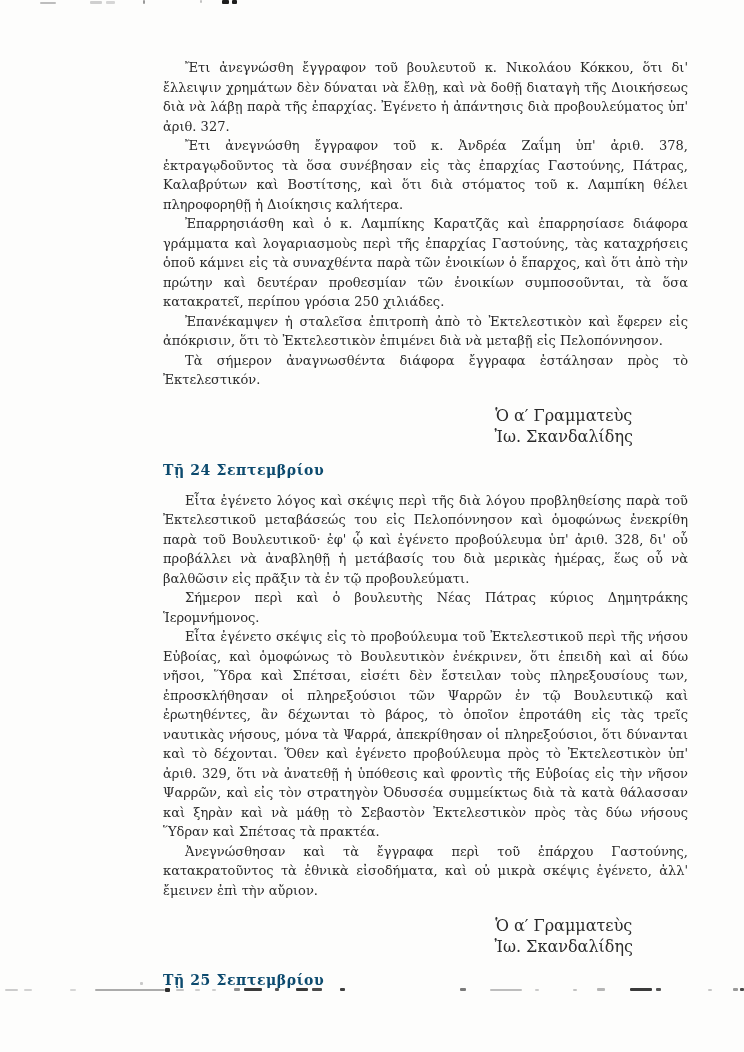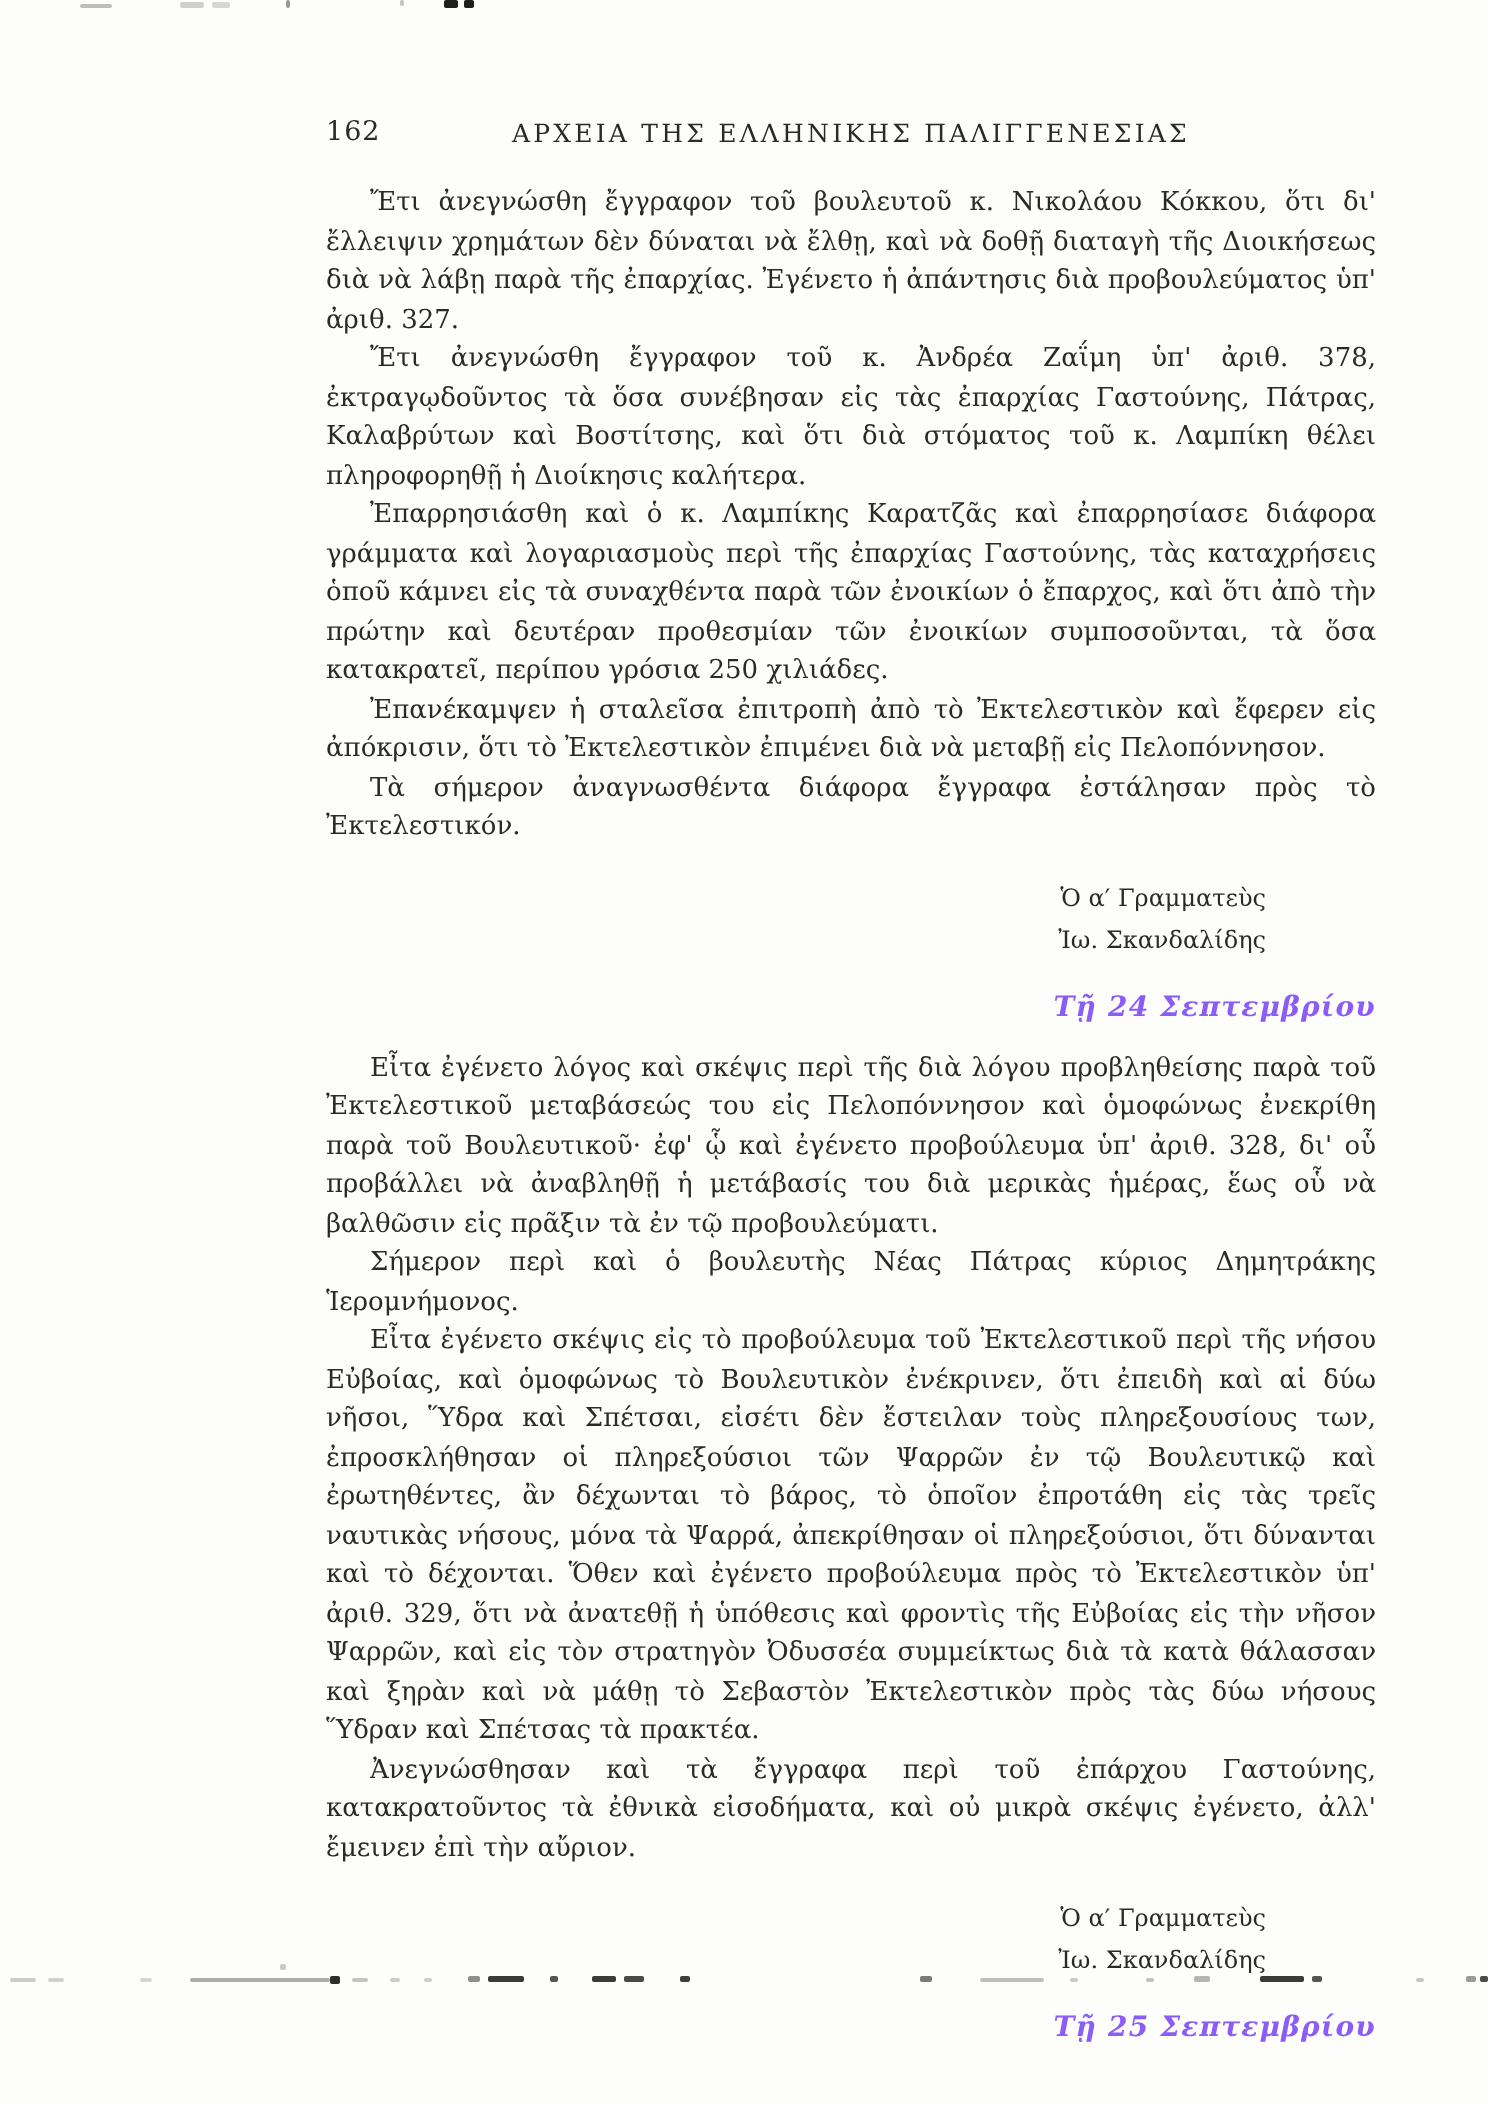--- a/index.html
+++ b/index.html
@@ -45,31 +45,31 @@
     line-height: 19.5px;
     text-align: justify;
     text-indent: 22px;
   }
   .signature {
     margin: 15px 55px 4px 0;
     text-align: right;
   }
   .signature-inner {
     display: inline-block;
-    font-size: 12px;
+    text-align: center;
+    font-size: 16px;
     line-height: 21px;
   }
   .date-heading {
     margin: 15px 0 13px 0;
-    text-align: right;
+    text-align: left;
     font-size: 14px;
     font-weight: bold;
     letter-spacing: 0.6px;
-    color: #8b5cf6;
-    font-style: italic;
+    color: #0c4a6e;
   }
   .artifact {
     position: absolute;
     border-radius: 1px;
   }
 </style>
 </head>
 <body>
 
 <div class="page">
@@ -77,24 +77,20 @@
   <div class="artifact" style="left:40px; top:2px; width:16px; height:2px; background:#bdbdbd;"></div>
   <div class="artifact" style="left:90px; top:1px; width:12px; height:3px; background:#cfcfcf;"></div>
   <div class="artifact" style="left:106px; top:1px; width:9px; height:3px; background:#d6d6d6;"></div>
   <div class="artifact" style="left:143px; top:0px; width:2px; height:4px; background:#9a9a9a;"></div>
   <div class="artifact" style="left:200px; top:0px; width:2px; height:3px; background:#c2c2c2;"></div>
   <div class="artifact" style="left:222px; top:0px; width:7px; height:4px; background:#1e1e1e;"></div>
   <div class="artifact" style="left:232px; top:0px; width:5px; height:4px; background:#1e1e1e;"></div>
 
   <div class="content">
 
-    <div class="page-header">
-      <span class="page-number">162</span>
-      <span class="running-title">ΑΡΧΕΙΑ ΤΗΣ ΕΛΛΗΝΙΚΗΣ ΠΑΛΙΓΓΕΝΕΣΙΑΣ</span>
-    </div>
 
     <section>
       <p class="body-par">Ἔτι ἀνεγνώσθη ἔγγραφον τοῦ βουλευτοῦ κ. Νικολάου Κόκκου, ὅτι δι' ἔλλειψιν χρημάτων δὲν δύναται νὰ ἔλθῃ, καὶ νὰ δοθῇ διαταγὴ τῆς Διοικήσεως διὰ νὰ λάβῃ παρὰ τῆς ἐπαρχίας. Ἐγένετο ἡ ἀπάντησις διὰ προβουλεύματος ὑπ' ἀριθ. 327.</p>
       <p class="body-par">Ἔτι ἀνεγνώσθη ἔγγραφον τοῦ κ. Ἀνδρέα Ζαΐμη ὑπ' ἀριθ. 378, ἐκτραγῳδοῦντος τὰ ὅσα συνέβησαν εἰς τὰς ἐπαρχίας Γαστούνης, Πάτρας, Καλαβρύτων καὶ Βοστίτσης, καὶ ὅτι διὰ στόματος τοῦ κ. Λαμπίκη θέλει πληροφορηθῇ ἡ Διοίκησις καλήτερα.</p>
       <p class="body-par">Ἐπαρρησιάσθη καὶ ὁ κ. Λαμπίκης Καρατζᾶς καὶ ἐπαρρησίασε διάφορα γράμματα καὶ λογαριασμοὺς περὶ τῆς ἐπαρχίας Γαστούνης, τὰς καταχρήσεις ὁποῦ κάμνει εἰς τὰ συναχθέντα παρὰ τῶν ἐνοικίων ὁ ἔπαρχος, καὶ ὅτι ἀπὸ τὴν πρώτην καὶ δευτέραν προθεσμίαν τῶν ἐνοικίων συμποσοῦνται, τὰ ὅσα κατακρατεῖ, περίπου γρόσια 250 χιλιάδες.</p>
       <p class="body-par">Ἐπανέκαμψεν ἡ σταλεῖσα ἐπιτροπὴ ἀπὸ τὸ Ἐκτελεστικὸν καὶ ἔφερεν εἰς ἀπόκρισιν, ὅτι τὸ Ἐκτελεστικὸν ἐπιμένει διὰ νὰ μεταβῇ εἰς Πελοπόννησον.</p>
       <p class="body-par">Τὰ σήμερον ἀναγνωσθέντα διάφορα ἔγγραφα ἐστάλησαν πρὸς τὸ Ἐκτελεστικόν.</p>
       <div class="signature">
         <span class="signature-inner">
           <span style="display:block">Ὁ α′ Γραμματεὺς</span>

